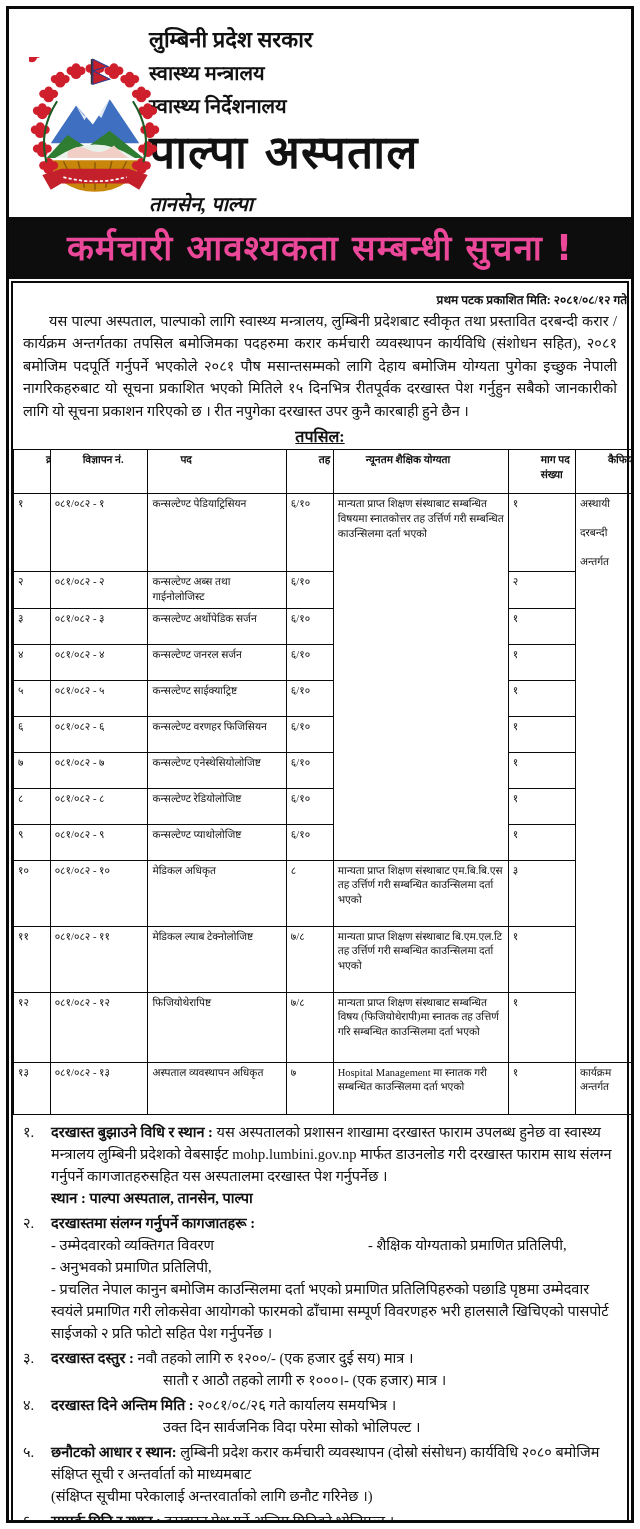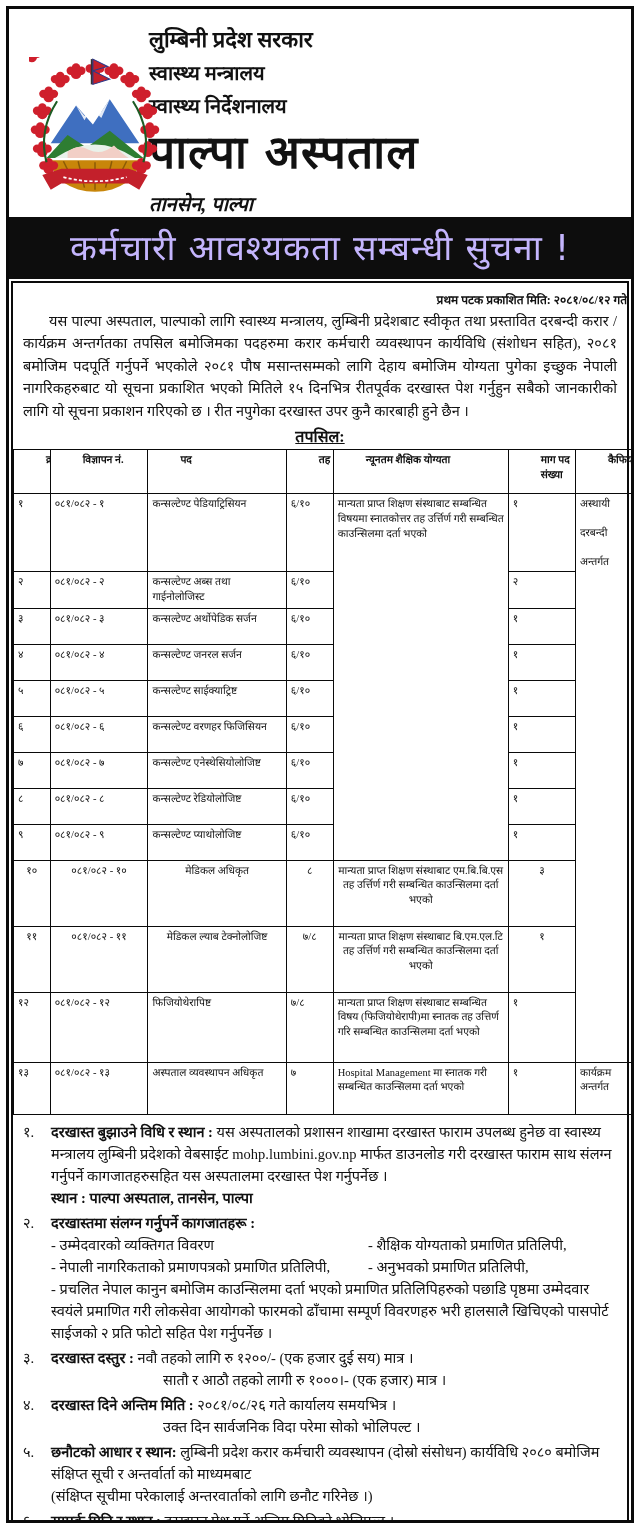--- a/index.html
+++ b/index.html
@@ -22,22 +22,22 @@
   .emblem { position: absolute; left: 20px; top: 48px; width: 132px; height: 158px; }
   .header-text { margin-left: 140px; margin-right: 40px; }
   .h-line1 { font-size: 22px; font-weight: bold; margin-top: 4px; }
   .h-line2 { font-size: 20px; font-weight: bold; margin-top: 6px; }
   .h-line3 { font-size: 20px; font-weight: bold; margin-top: 6px; }
   .h-hospital { font-size: 46px; font-weight: bold; letter-spacing: 1px; margin-top: 8px; line-height: 1.1;
                 font-family: "DejaVu Sans", sans-serif; }
   .h-location { font-size: 20px; font-weight: bold; margin-top: 12px; font-style: italic; }
   
   .banner {
-    background: #0d0d0d; color: #c4b5fd; text-align: center;
-    font-size: 35px; font-weight: normal; letter-spacing: 1px;
+    background: #0d0d0d; color: #ec4899; text-align: center;
+    font-size: 35px; font-weight: bold; letter-spacing: 1px;
     padding: 6px 0 9px 0;
     font-family: "DejaVu Sans", sans-serif;
   }
   
   .box { border: 2px solid #0a0a0a; margin: 2px; padding: 4px 0 0 0; }
   .published { text-align: right; font-weight: bold; font-size: 12px; margin: 4px 0 2px 0; }
   .intro {
     font-size: 14.5px; line-height: 1.55; text-align: justify;
     padding: 0 10px; text-indent: 26px;
   }
@@ -53,21 +53,21 @@
   table.vac th { font-weight: bold; height: 44px; padding-left: 32px; }
   .c-sn  { width: 36px; }
   .c-adv { width: 96px; }
   .c-pos { width: 136px; }
   .c-lvl { width: 46px; }
   .c-qal { width: 172px; }
   .c-cnt { width: 66px; }
   .c-rmk { width: 56px; }
   tr.r1 td { height: 78px; }
   tr.rs td { height: 36px; }
-  tr.r10 td, tr.r11 td { height: 66px; text-align: center; }
+  tr.r10 td, tr.r11 td { height: 66px; }
   tr.r12 td { height: 70px; }
   tr.r13 td { height: 52px; }
   .rmk-line { margin-bottom: 14px; }
   
   .details { padding: 6px 10px 0 8px; font-size: 14.5px; line-height: 1.52; }
   .list-item { position: relative; padding-left: 30px; margin-bottom: 3px; }
   .item-num { position: absolute; left: 2px; top: 0; }
   .item-label { font-weight: bold; }
   .doc-grid { display: grid; grid-template-columns: 56% 44%; }
   .subline { }
@@ -287,21 +287,20 @@
         </div>
         <div class="list-item">
           <span class="item-num">२.</span>
           <div>
             <div><span class="item-label">दरखास्तमा संलग्न गर्नुपर्ने कागजातहरू : </span></div>
             <div class="doc-grid">
               <div>- उम्मेदवारको व्यक्तिगत विवरण</div>
               <div>- शैक्षिक योग्यताको प्रमाणित प्रतिलिपी,</div>
             </div>
             <div class="doc-grid">
-              <div>- नेपाली नागरिकताको प्रमाणपत्रको प्रमाणित प्रतिलिपी,</div>
               <div>- अनुभवको प्रमाणित प्रतिलिपी,</div>
             </div>
             <div class="subline">- प्रचलित नेपाल कानुन बमोजिम काउन्सिलमा दर्ता भएको प्रमाणित प्रतिलिपिहरुको पछाडि पृष्ठमा उम्मेदवार स्वयंले प्रमाणित गरी लोकसेवा आयोगको फारमको ढाँचामा सम्पूर्ण विवरणहरु भरी हालसालै खिचिएको पासपोर्ट साईजको २ प्रति फोटो सहित पेश गर्नुपर्नेछ ।</div>
           </div>
         </div>
         <div class="list-item">
           <span class="item-num">३.</span>
           <div>
             <div><span class="item-label">दरखास्त दस्तुर : </span><span>नवौ तहको लागि रु १२००/- (एक हजार दुई सय) मात्र ।</span></div>
             <div class="subline indent">सातौ र आठौ तहको लागी रु १०००।- (एक हजार) मात्र ।</div>

